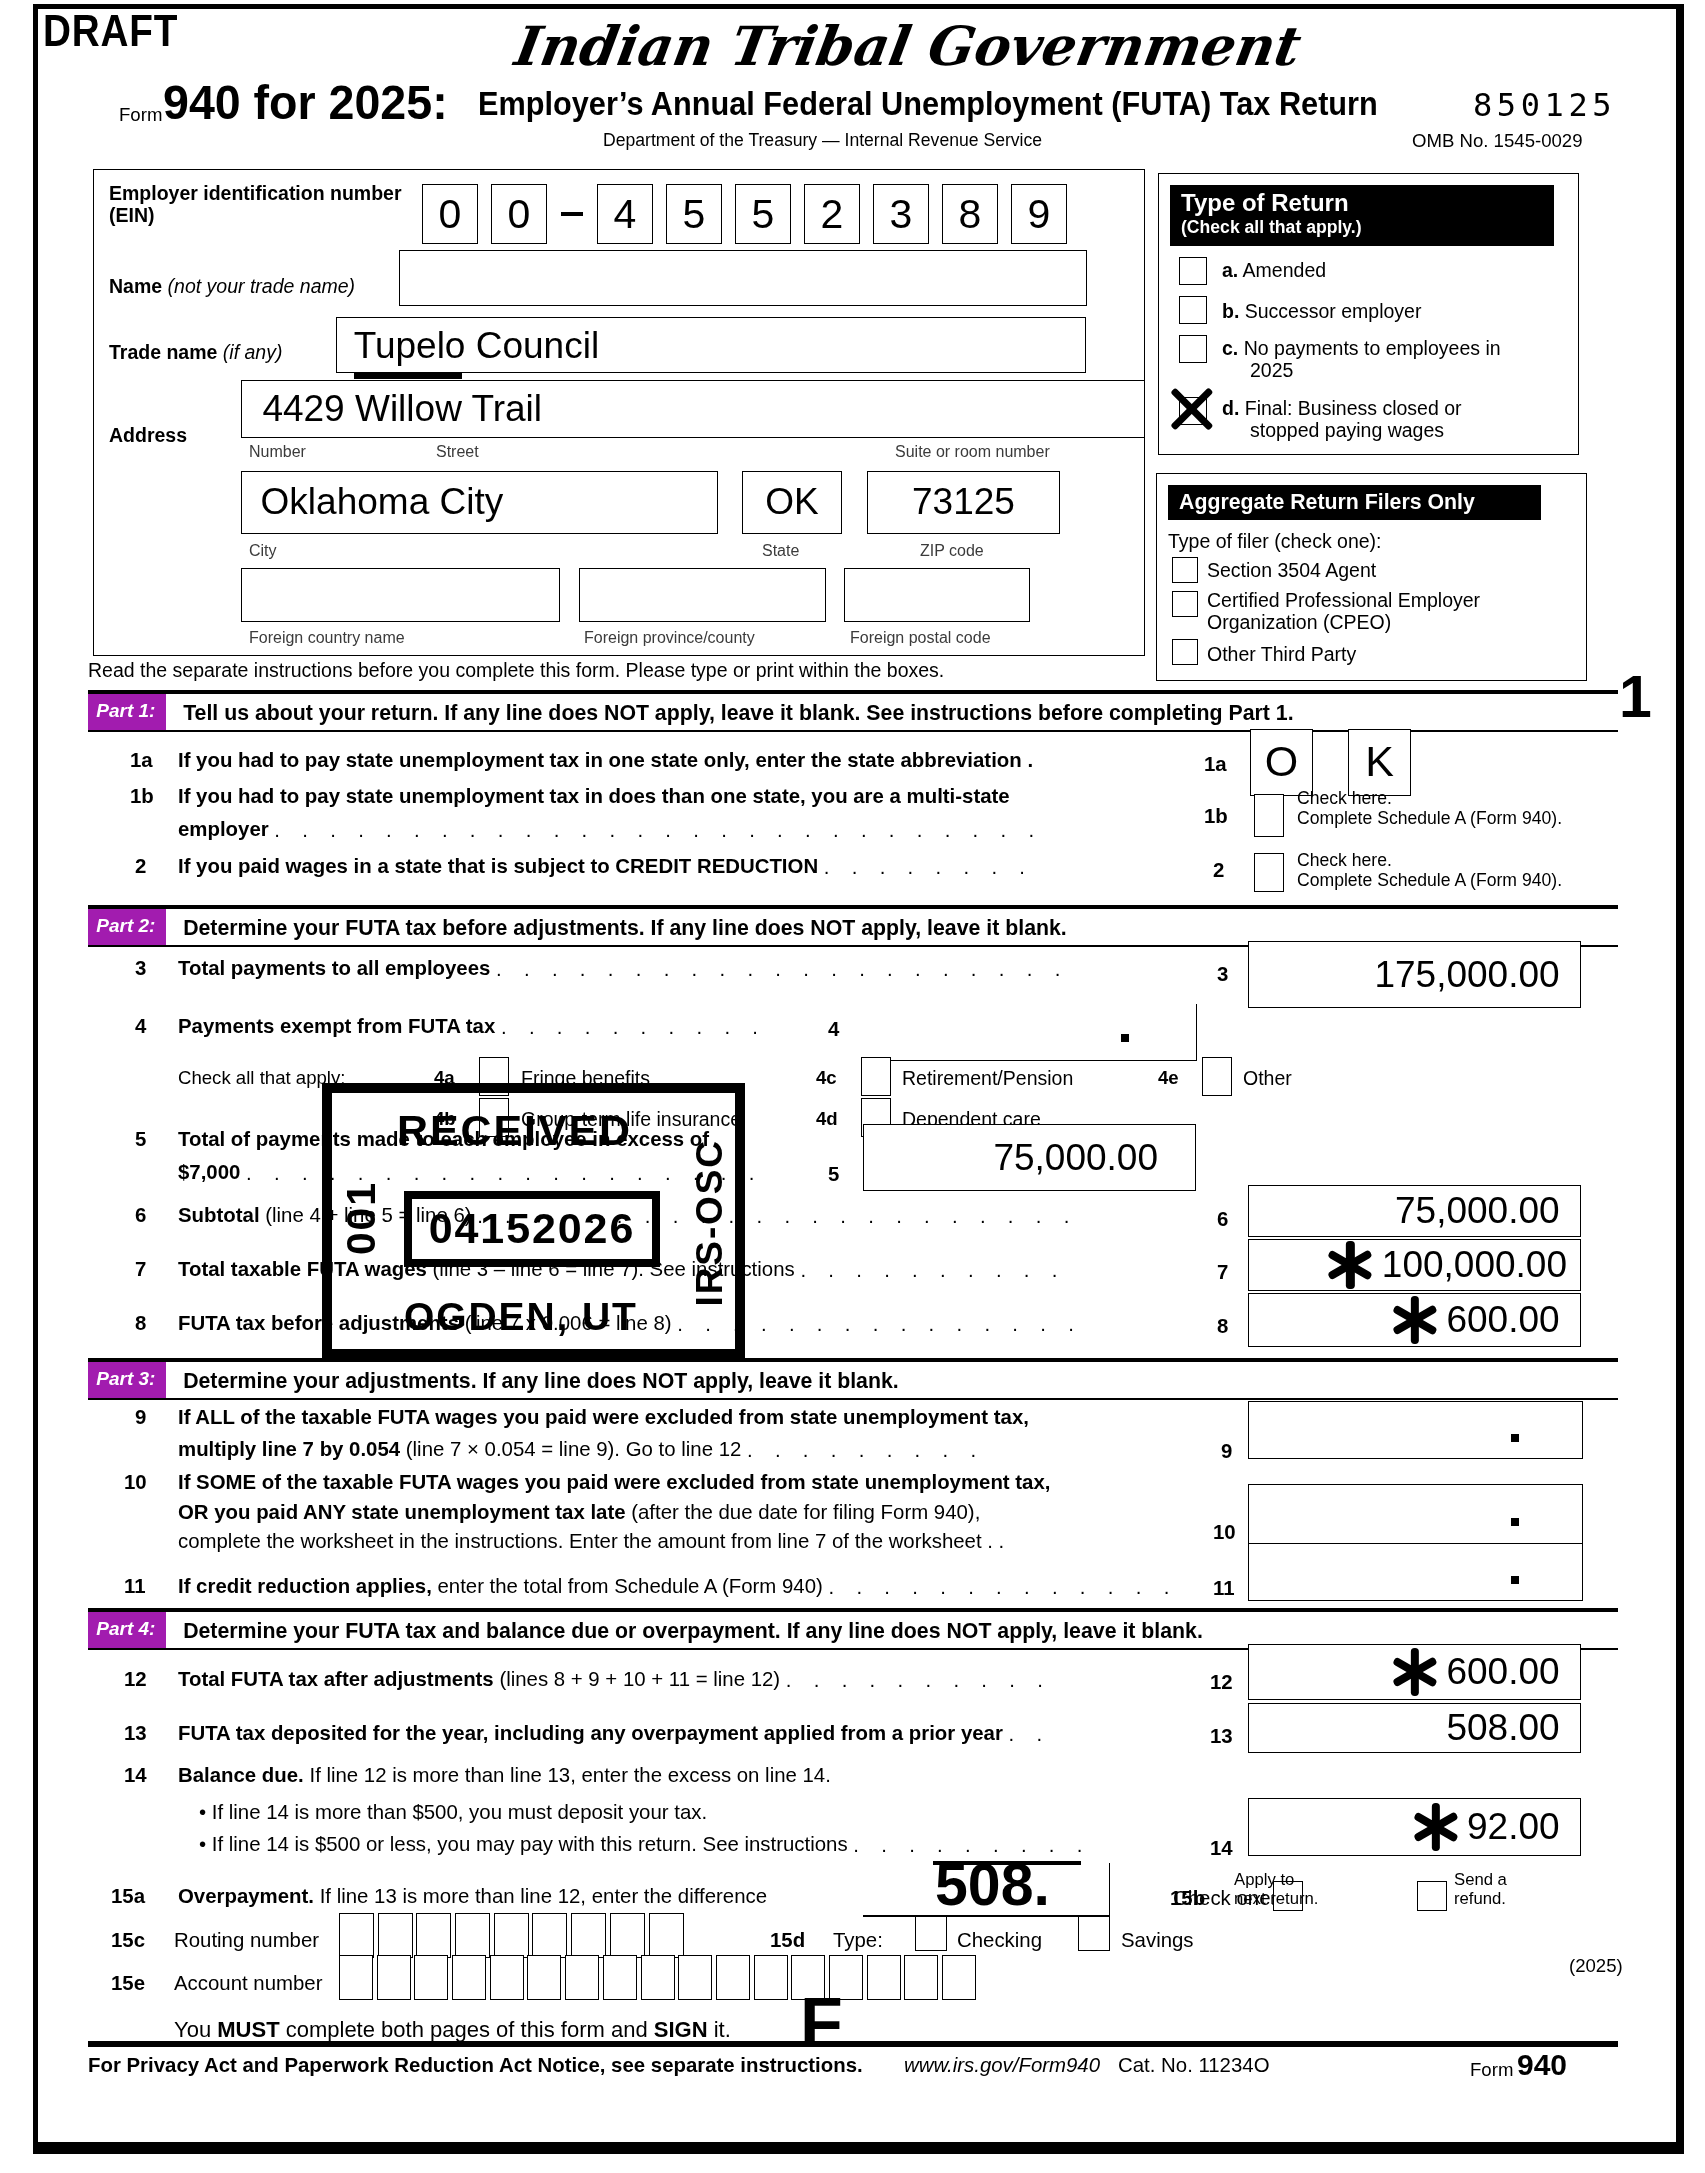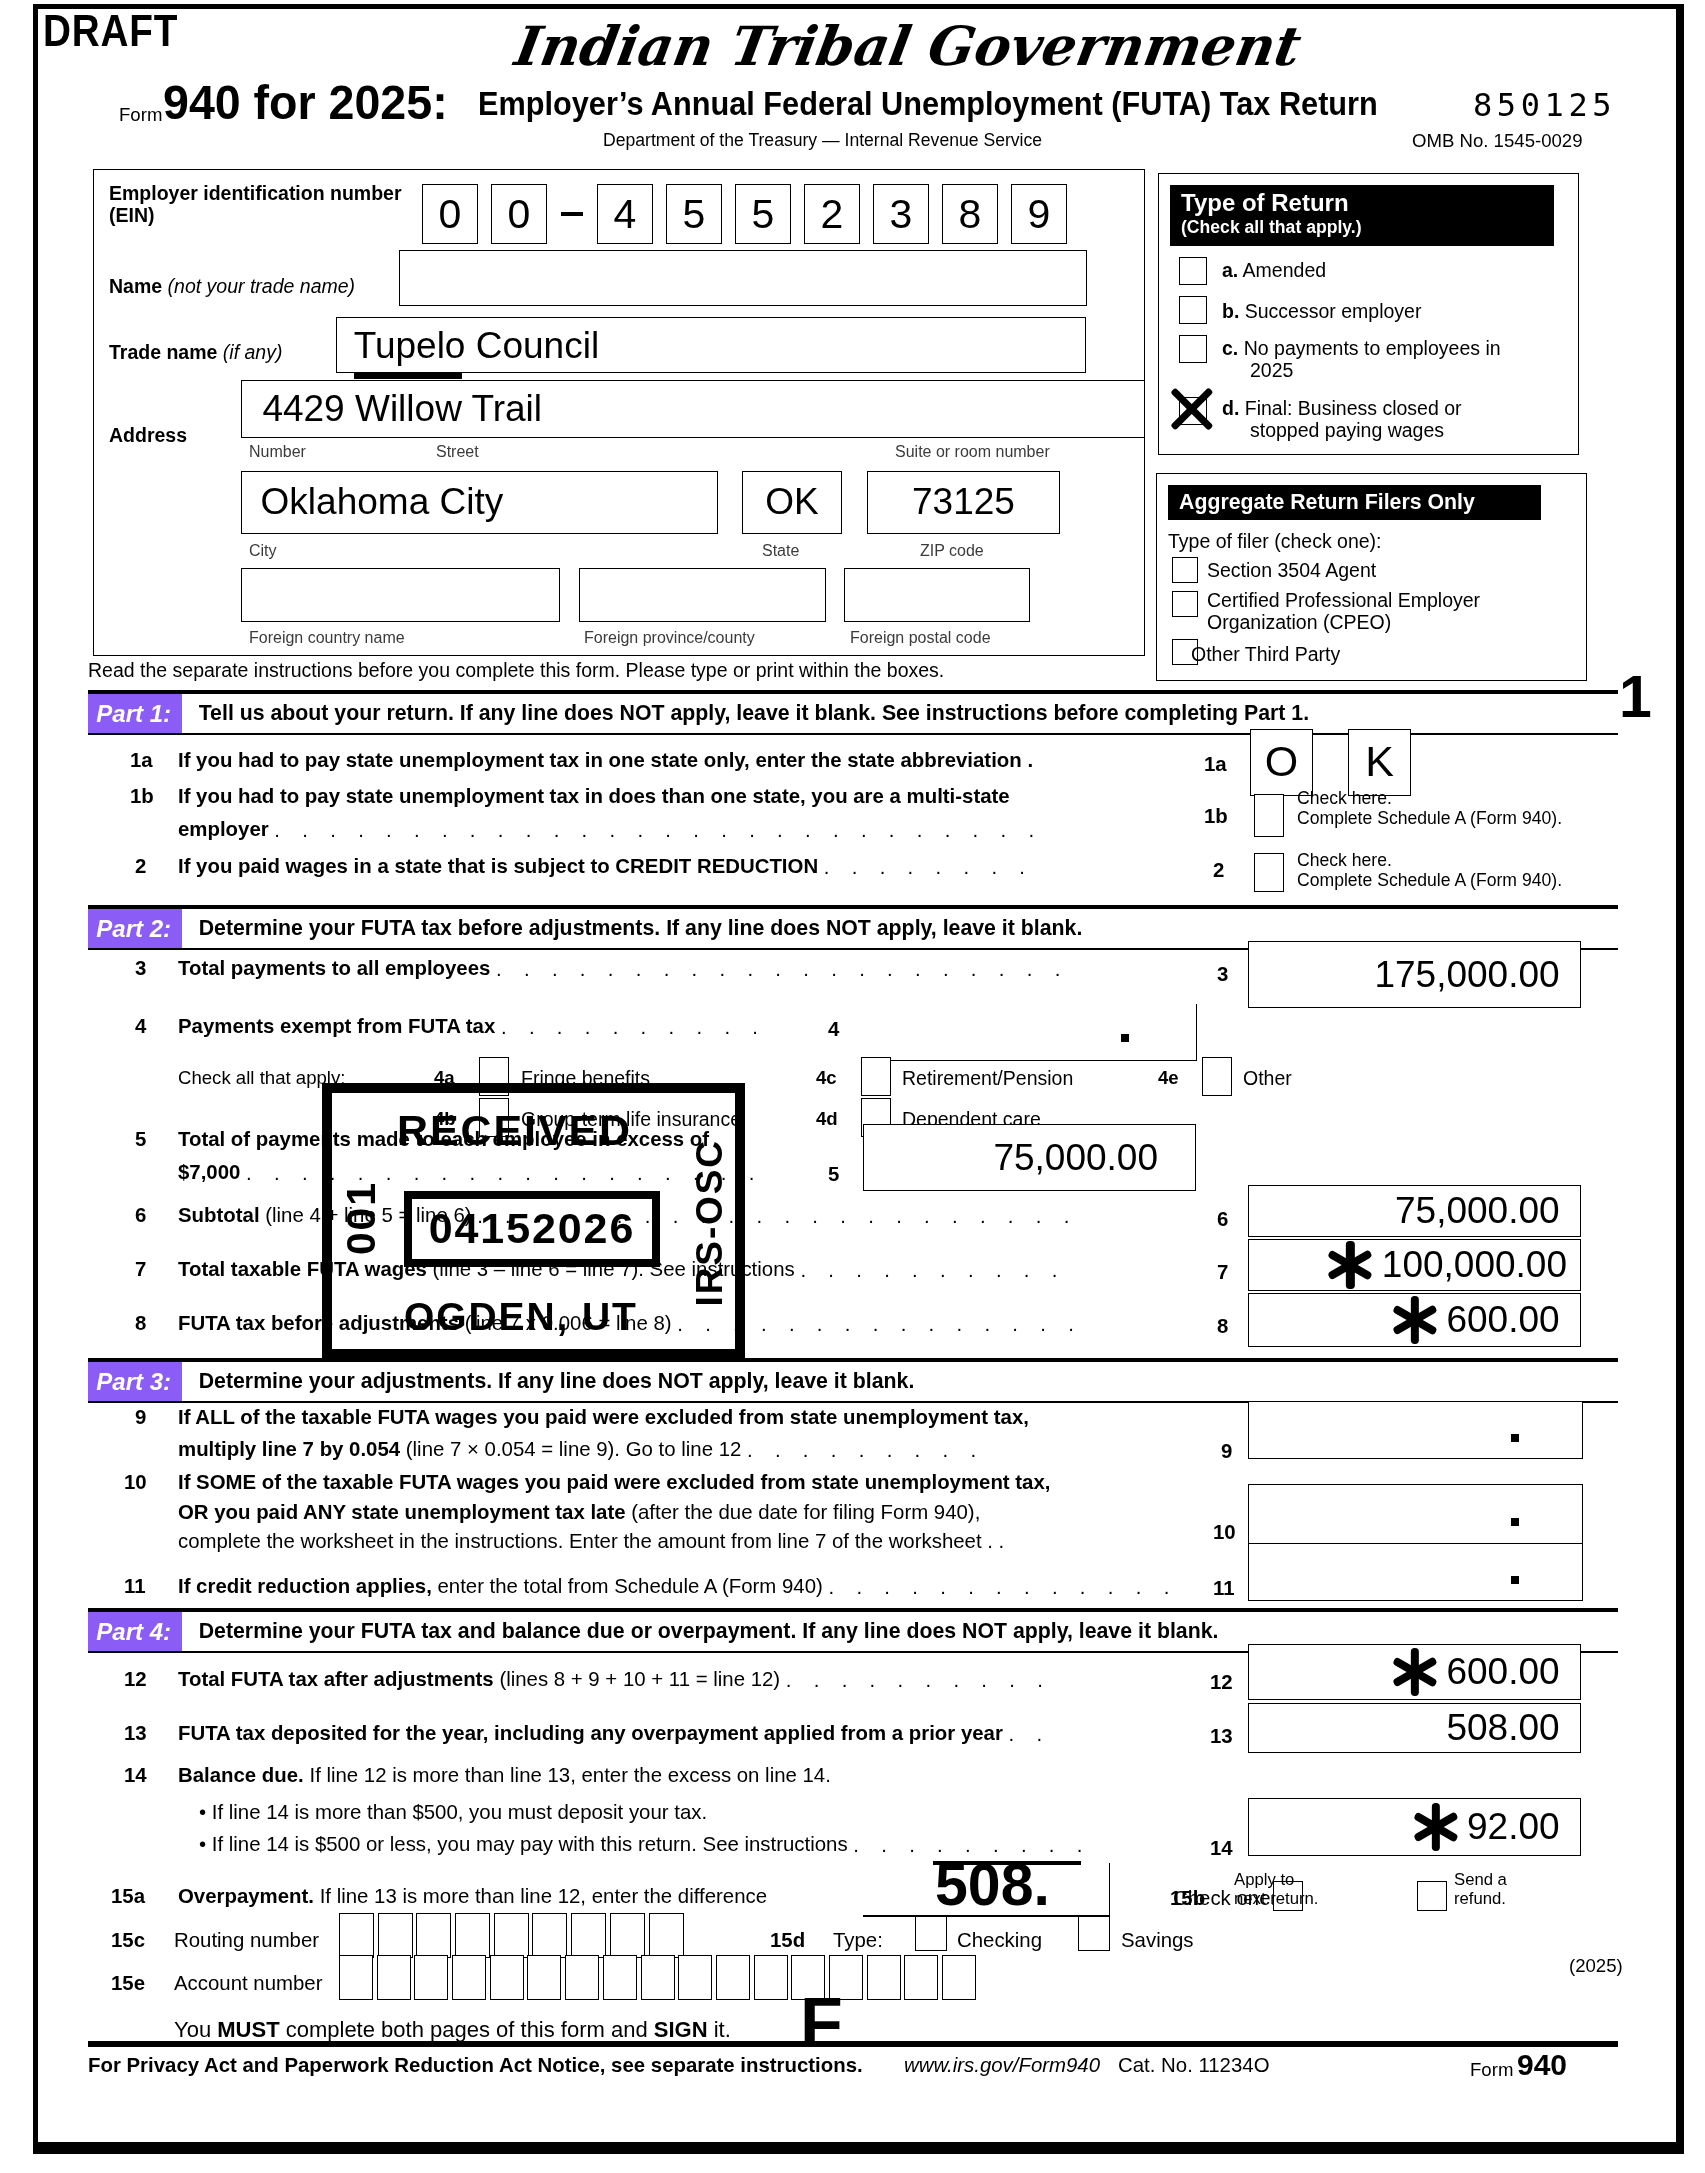--- a/index.html
+++ b/index.html
@@ -13,21 +13,21 @@
   .val{font-size:37px;white-space:nowrap;}
   .amt{position:absolute;border:1.9px solid #000;background:#fff;display:flex;align-items:center;justify-content:flex-end;padding-right:20.4px;font-size:37px;}
   .cb{position:absolute;border:1.9px solid #000;background:#fff;}
   .digit{width:54px;height:58px;border:1.9px solid #000;font-size:41px;text-align:center;line-height:58px;background:#fff;}
   .einrow{position:absolute;display:flex;gap:13px;}
   .dash{width:22px;height:4.6px;background:#000;align-self:center;margin:0 0.9px;}
   .slotrow{position:absolute;display:flex;gap:3.7px;}
   .slot{width:33px;height:43px;border:1.9px solid #000;background:#fff;}
   .slot.sm{width:32px;}
   .partbar{position:absolute;left:88px;width:1530px;background:#fff;border-top:4.6px solid #000;border-bottom:2.8px solid #000;display:flex;align-items:stretch;}
-  .chip{background:#8b5cf6;color:#fff;font-weight:bold;font-style:italic;font-size:24px;padding:5.6px 11px 5.6px 8.3px;white-space:nowrap;}
+  .chip{background:#a21caf;color:#fff;font-weight:bold;font-style:italic;font-size:19px;padding:5.6px 11px 5.6px 8.3px;white-space:nowrap;}
   .ptitle{font-weight:bold;font-size:21.3px;padding:6.5px 0 4.6px 16.7px;white-space:nowrap;}
   .leader{display:inline-block;overflow:hidden;white-space:nowrap;letter-spacing:8.3px;vertical-align:bottom;height:22px;}
   .blackhdr{background:#000;color:#fff;position:absolute;}
   .dot{position:absolute;width:8.3px;height:8.3px;background:#000;}
   .star{position:relative;display:inline-block;width:48px;height:48px;vertical-align:middle;margin-right:7.4px;}
   .star i{position:absolute;left:50%;top:0;width:8.3px;height:100%;background:#000;border-radius:3.7px;}
   .star i:nth-child(1){transform:translateX(-50%) rotate(0deg);}
   .star i:nth-child(2){transform:translateX(-50%) rotate(60deg);}
   .star i:nth-child(3){transform:translateX(-50%) rotate(-60deg);}
   .xmark{position:absolute;width:54px;height:54px;}
@@ -135,21 +135,21 @@
 </div>
 
 <div class="fbox" style="left:1156px;top:473px;width:429px;height:206px;">
   <div class="blackhdr b" style="left:11px;top:11px;width:373px;height:35px;font-size:21.3px;padding:4.6px 0 0 11px;box-sizing:border-box;">Aggregate Return Filers Only</div>
   <div class="t" style="left:11px;top:56px;font-size:19.5px;">Type of filer (check one):</div>
   <div class="cb" style="left:15px;top:83px;width:24px;height:24px;"></div>
   <div class="t" style="left:50px;top:85px;font-size:19.5px;">Section 3504 Agent</div>
   <div class="cb" style="left:15px;top:117px;width:24px;height:24px;"></div>
   <div class="t" style="left:50px;top:115px;font-size:19.5px;"><span>Certified Professional Employer</span><br><span>Organization (CPEO)</span></div>
   <div class="cb" style="left:15px;top:165px;width:24px;height:24px;"></div>
-  <div class="t" style="left:34px;top:169px;font-size:19.5px;">Other Third Party</div>
+  <div class="t" style="left:50px;top:169px;font-size:19.5px;">Other Third Party</div>
 </div>
 
 <div class="t" style="left:88px;top:659px;font-size:19.5px;">Read the separate instructions before you complete this form. Please type or print within the boxes.</div>
 
 <div class="partbar" style="top:690px;">
   <span class="chip">Part 1:</span>
   <span class="ptitle">Tell us about your return. If any line does NOT apply, leave it blank. See instructions before completing Part 1.</span>
 </div>
 <div class="t hand" style="left:1619px;top:664px;font-size:59px;">1</div>
 

